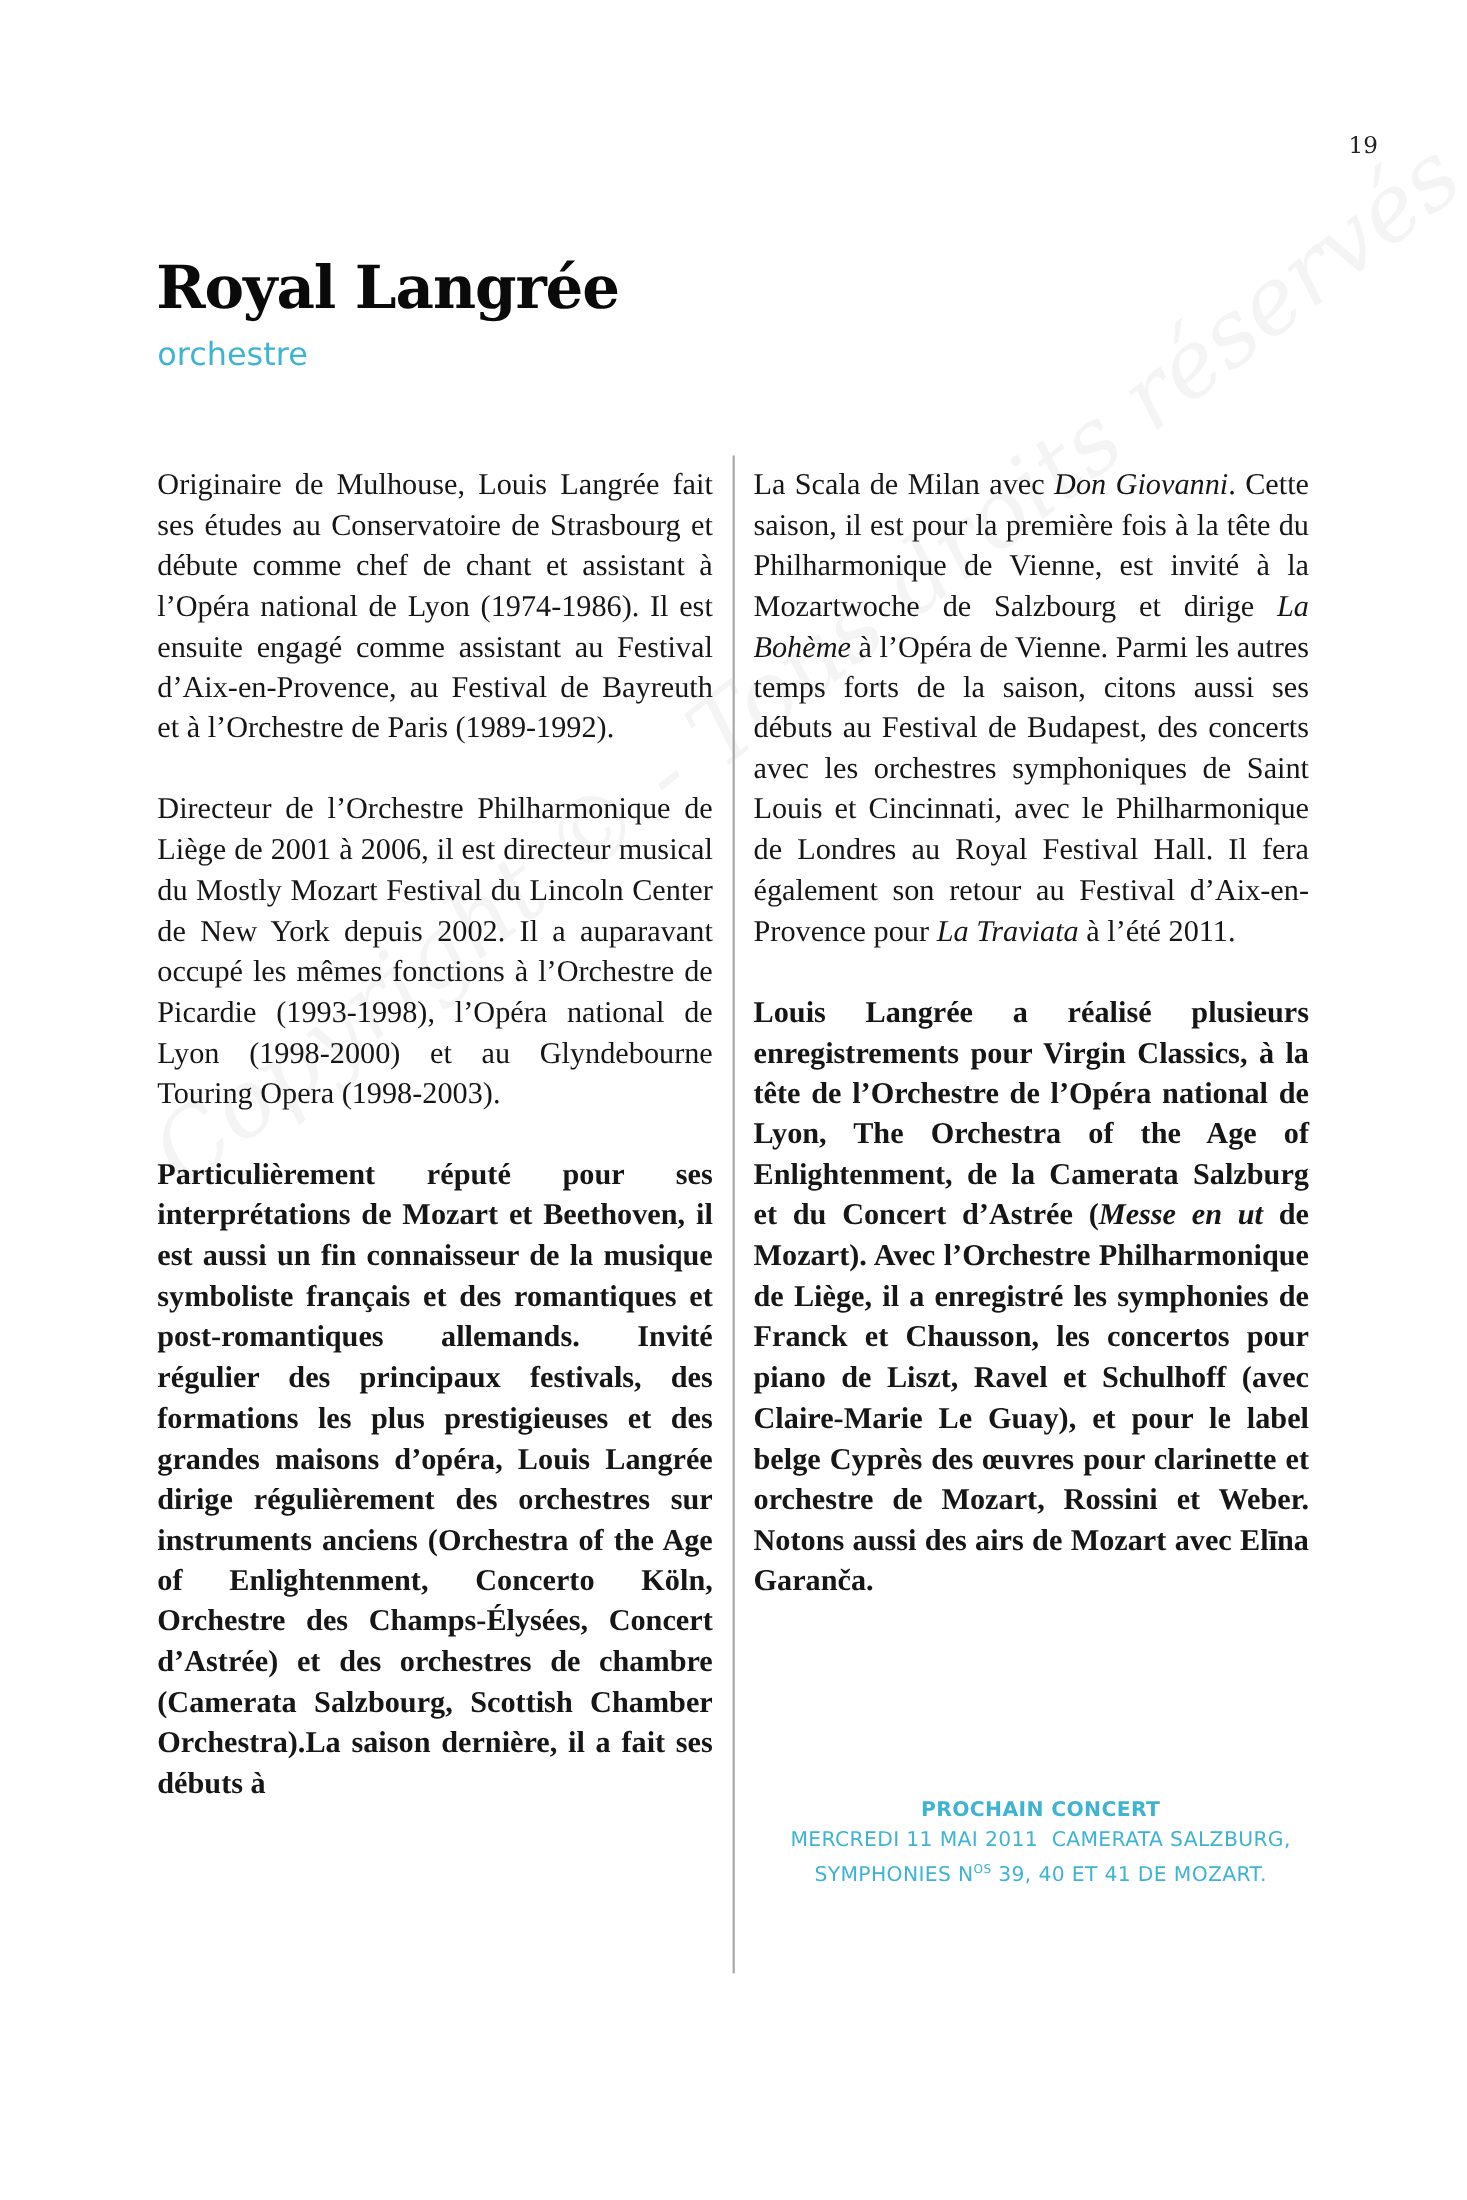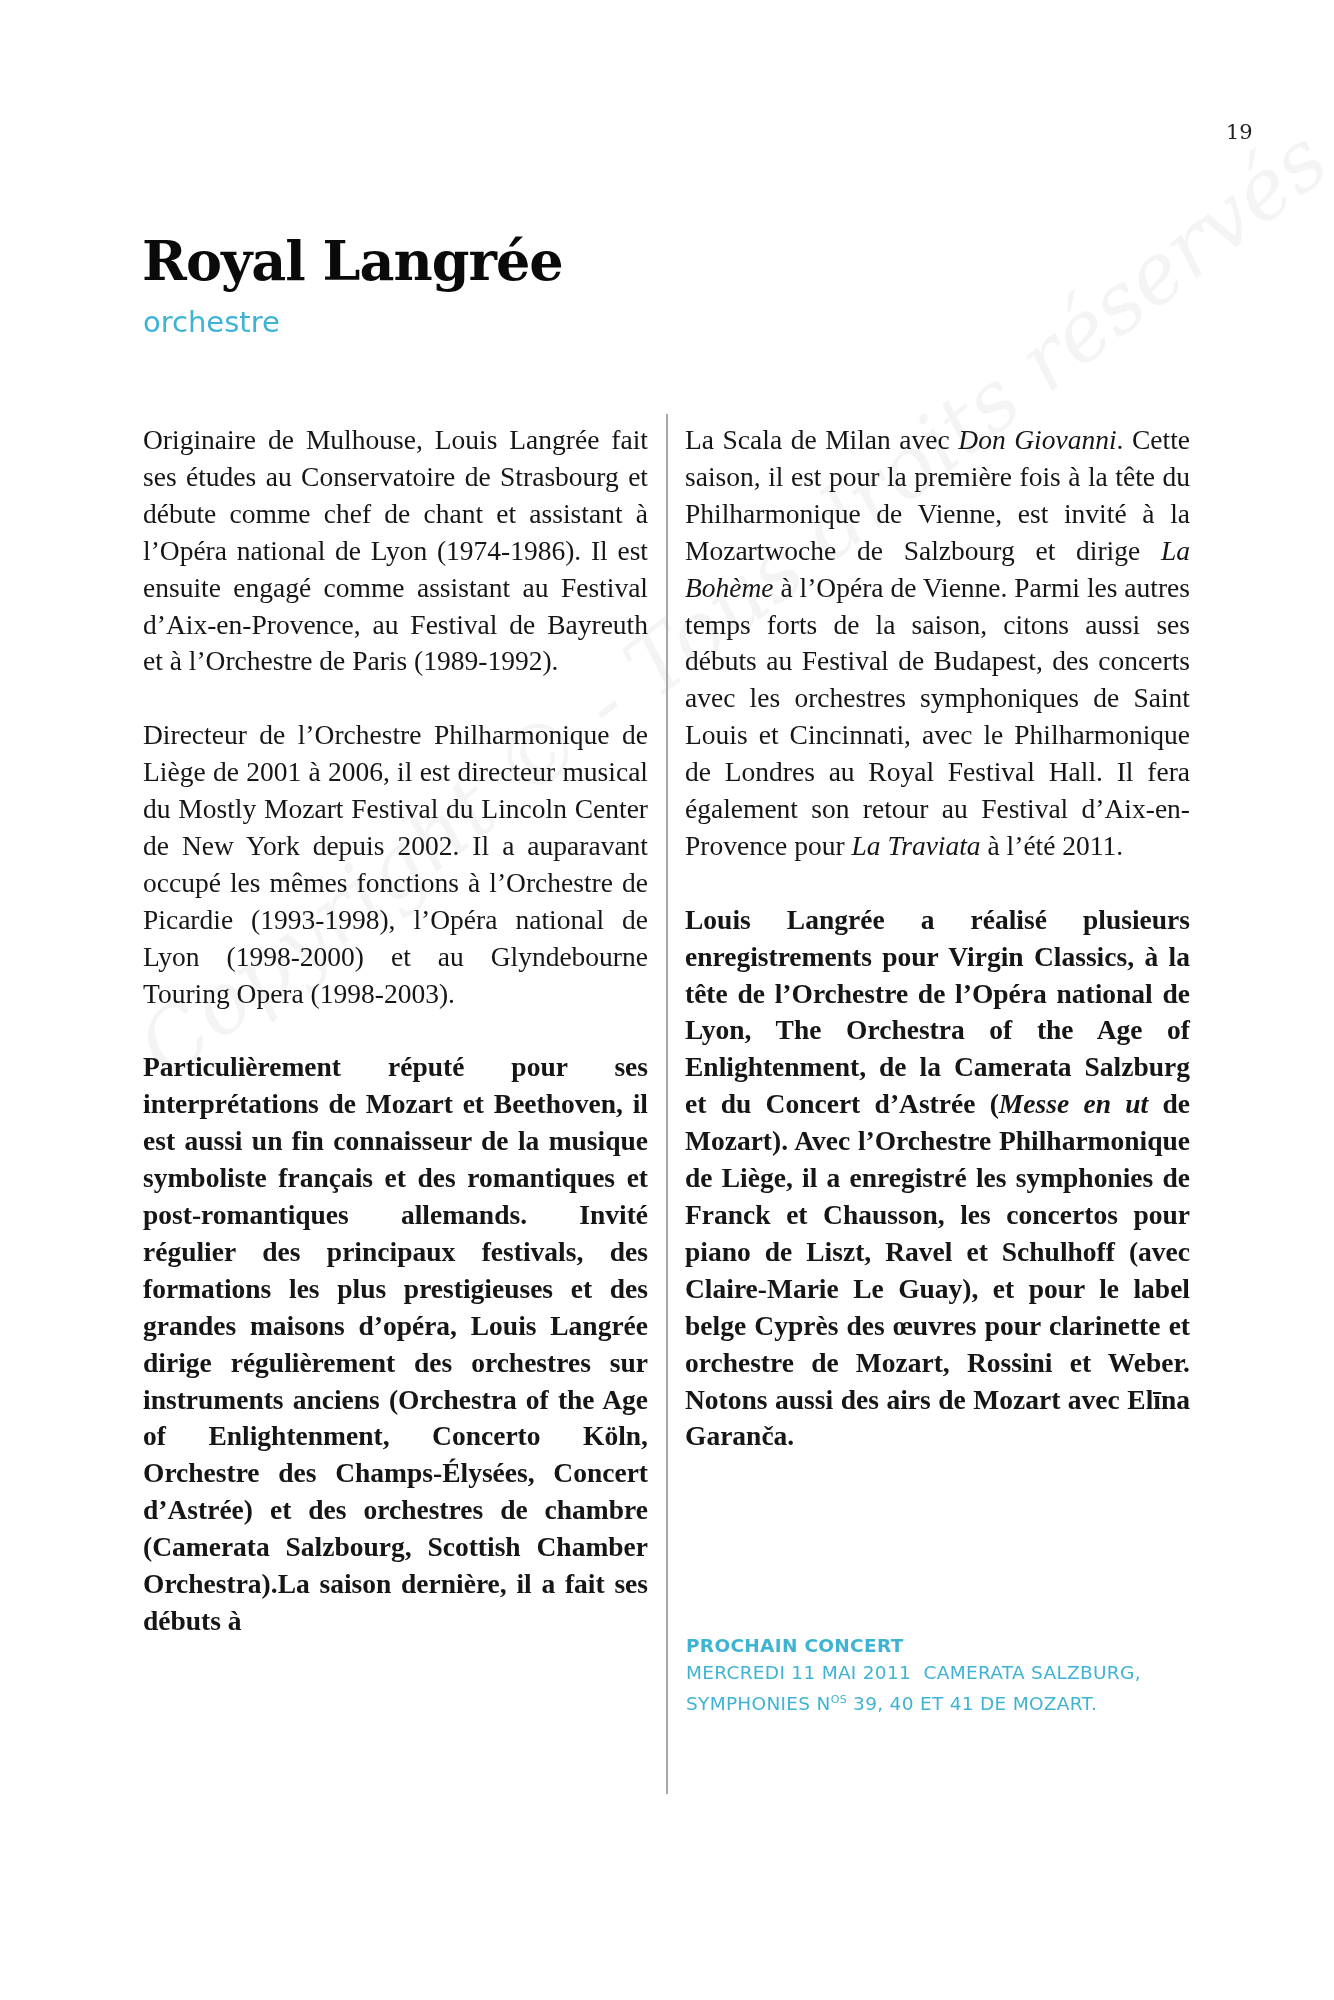--- a/index.html
+++ b/index.html
@@ -71,20 +71,21 @@
       position: absolute;
       top: 1632px;
       left: 686px;
       width: 520px;
       font-family: "DejaVu Sans", sans-serif;
       font-size: 18.5px;
       line-height: 27px;
       color: #3fb3d3;
       text-transform: uppercase;
       letter-spacing: 0.3px;
+      text-align: center;
     }
     .next-concert .label { font-weight: bold; display: block; }
     .next-concert .line { display: block; white-space: nowrap; }
     .watermark {
       position: absolute;
       left: 150px;
       top: 1010px;
       transform: rotate(-38deg);
       transform-origin: left center;
       font-family: "DejaVu Serif", serif;

